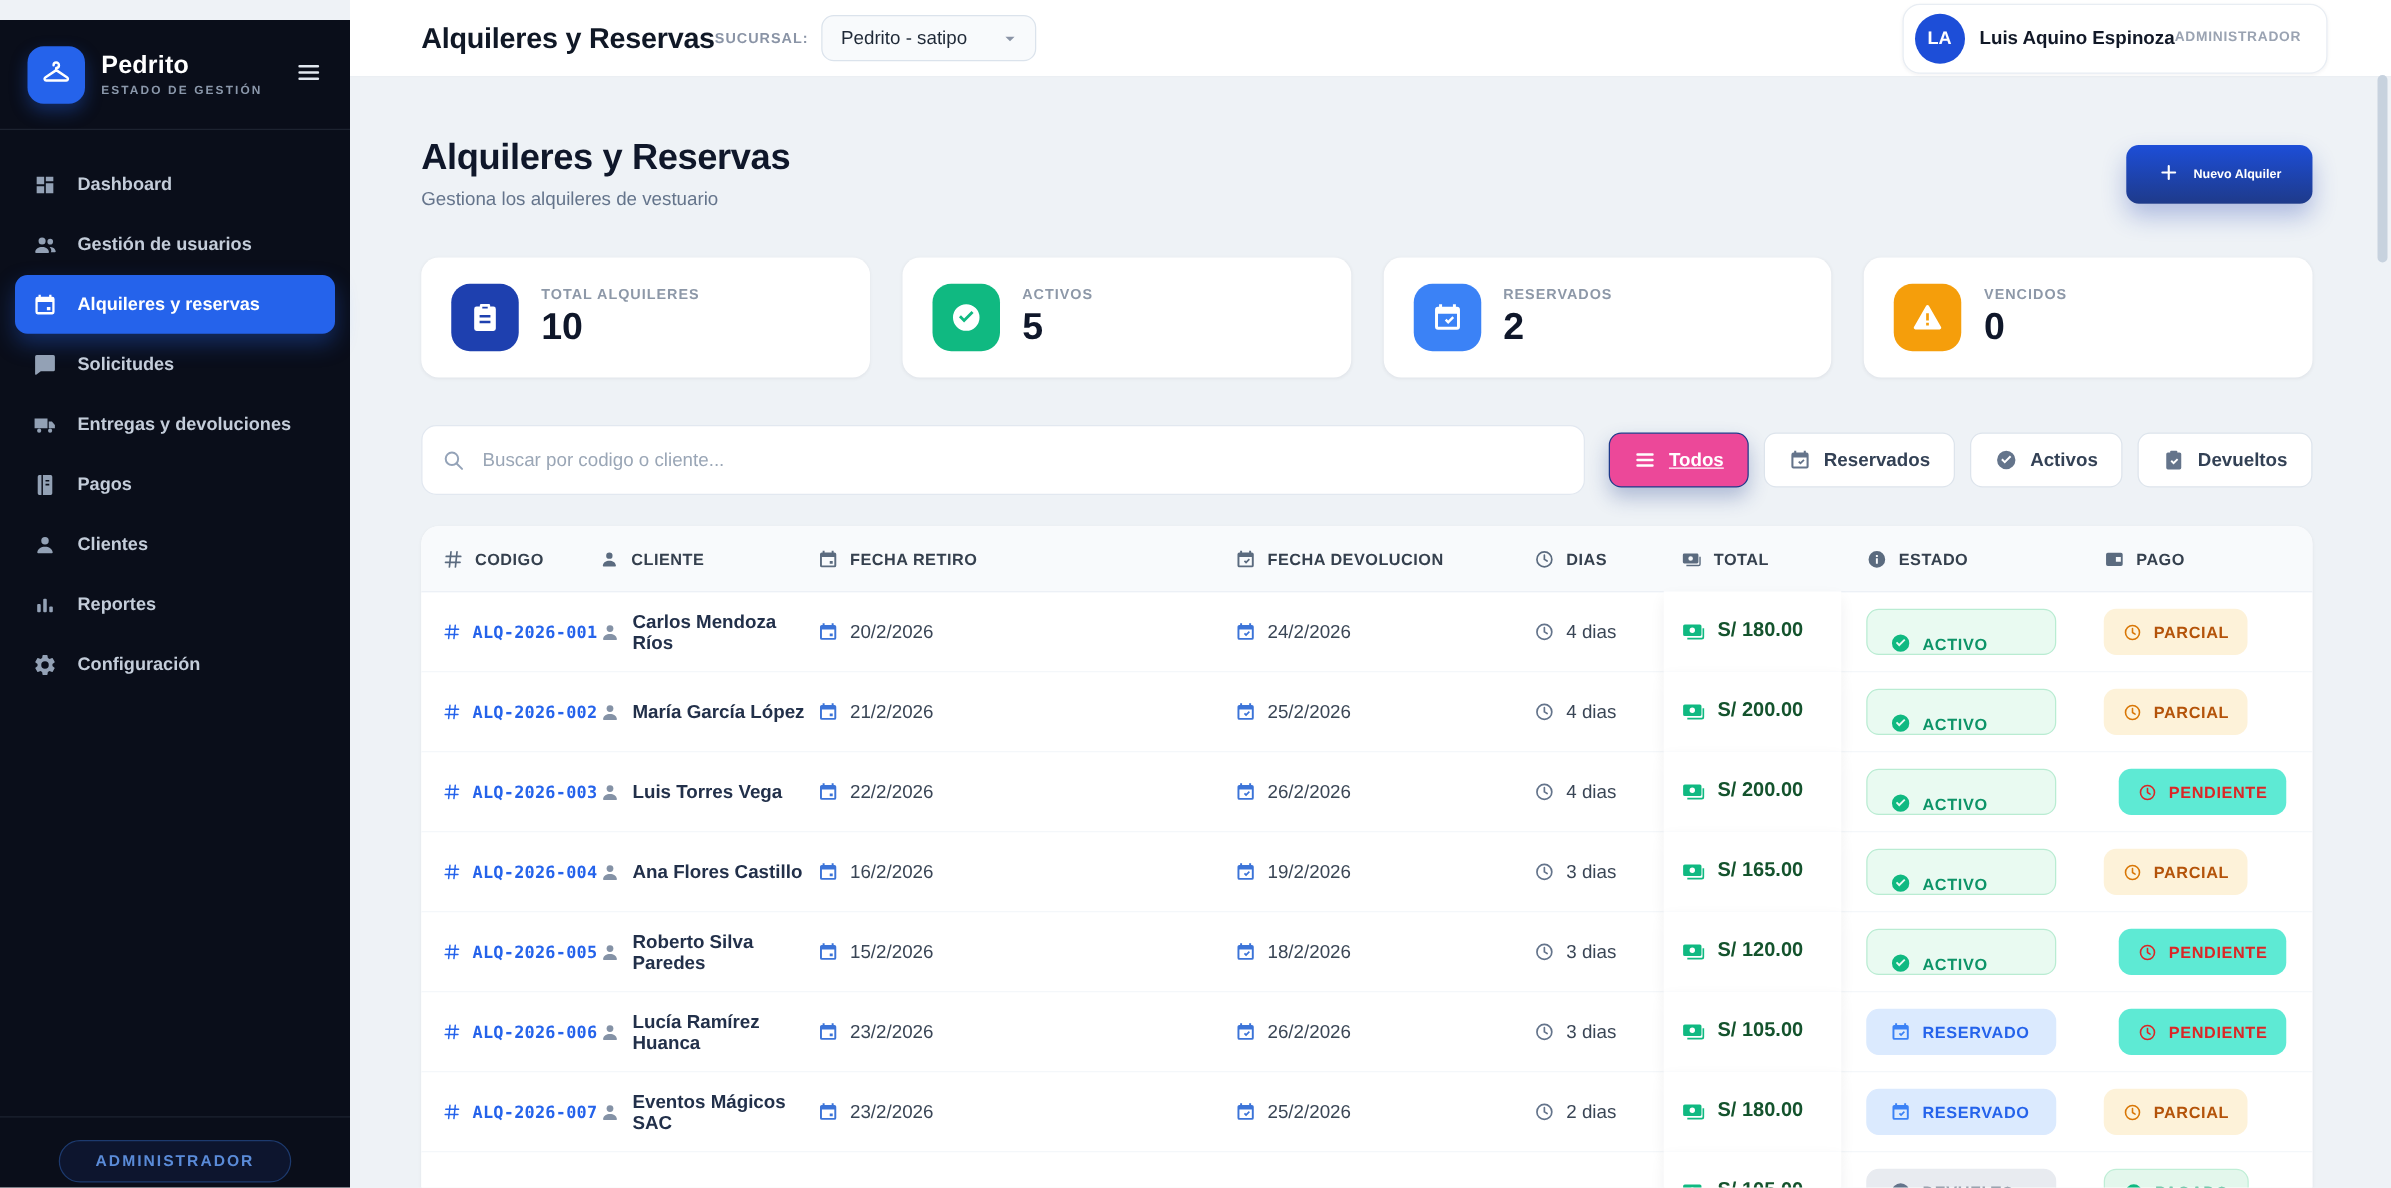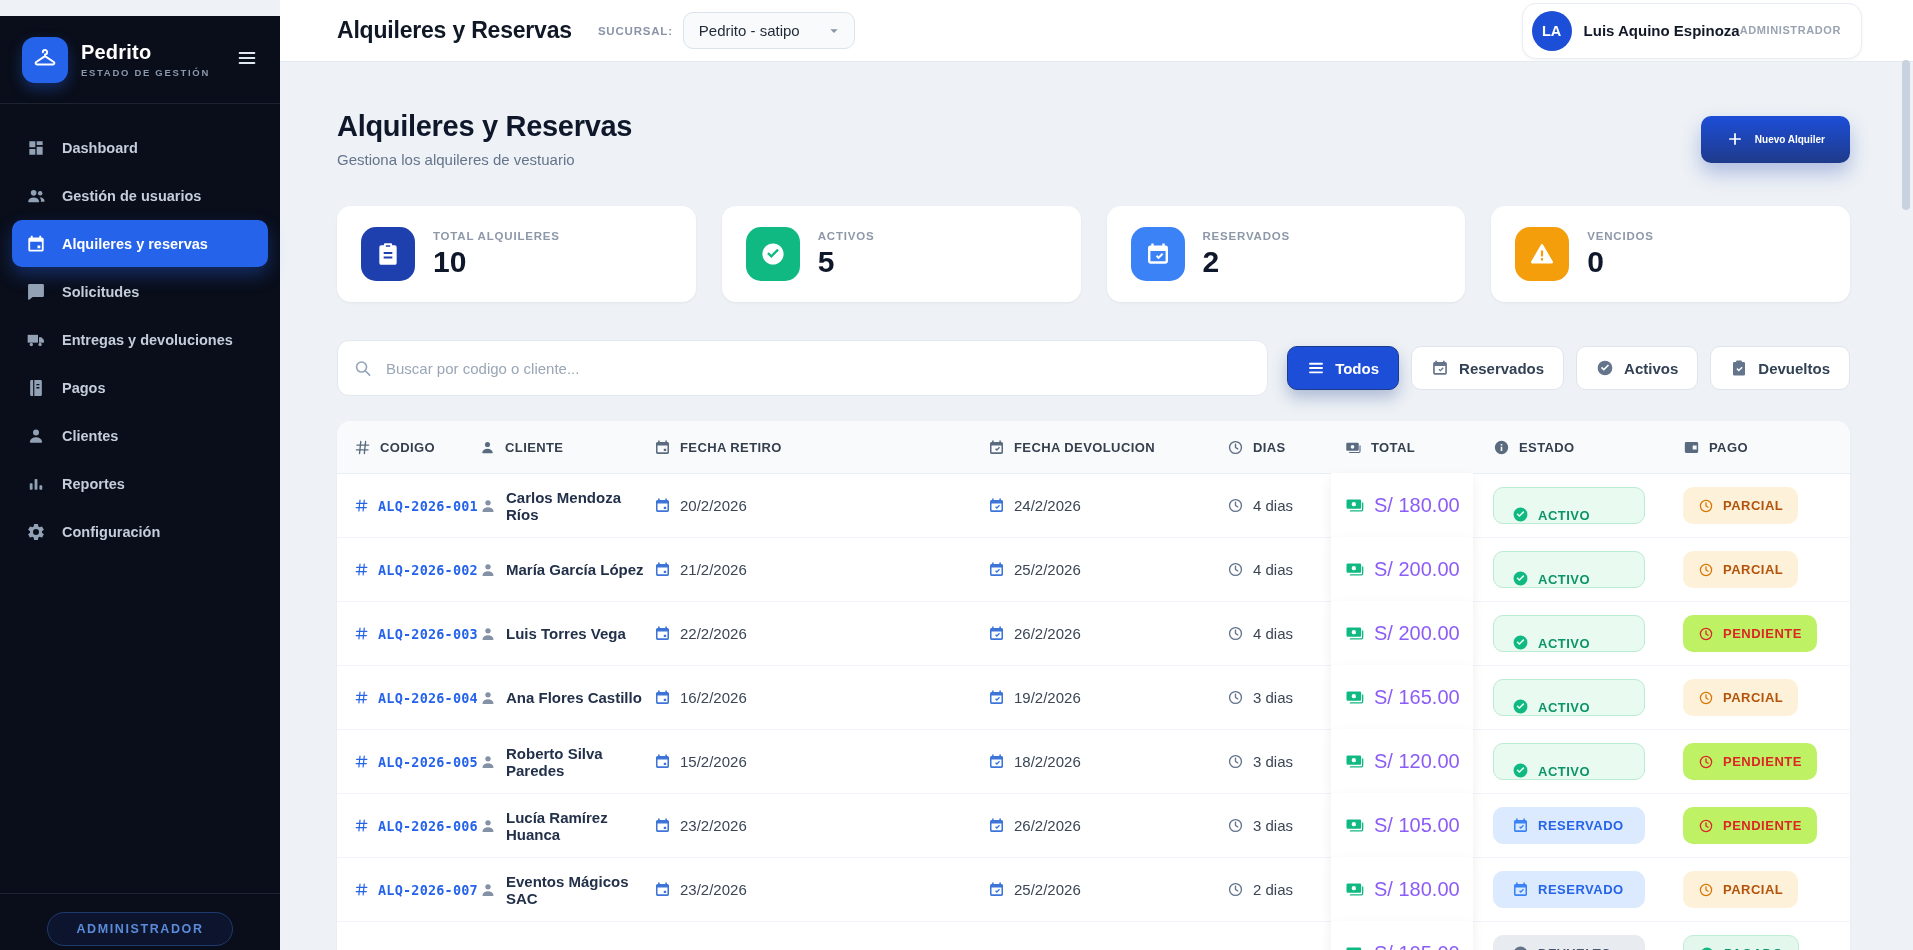--- a/index.html
+++ b/index.html
@@ -33,21 +33,21 @@
   .role-pill { padding:9px 28px; border-radius:999px; border:1.5px solid #1d3a6e;
                background:rgba(30,58,138,.18); color:#5a8bd8; font-size:12.5px; font-weight:800;
                letter-spacing:1.6px; }
 
   
   .main { flex:1; display:flex; flex-direction:column; position:relative; min-width:0; }
 
   .topbar { height:62px; background:#fff; border-bottom:1px solid #e5eaf0; display:flex;
             align-items:center; padding:0 51px 0 57px; flex:0 0 62px; }
   .topbar h1 { font-size:23px; font-weight:800; color:#101826; letter-spacing:-.2px; }
-  .branch { display:flex; align-items:center; margin-left:26px; gap:10px; }
+  .branch { display:flex; align-items:center; gap:10px; }
   .branch-label { font-size:11.5px; font-weight:700; letter-spacing:.8px; color:#8a94a6; }
   .branch-select { display:flex; align-items:center; gap:26px; background:#f8fafc;
                    border:1px solid #dbe3ec; border-radius:10px; padding:9px 12px 9px 15px;
                    font-size:15px; color:#1f2937; font-family:inherit; cursor:pointer; }
   .branch-select .chev { color:#8a94a6; display:flex; }
   .spacer { flex:1; }
   .user-chip { display:flex; align-items:center; gap:12px; background:#fff; border:1px solid #e8edf3;
                border-radius:14px; padding:7px 20px 7px 9px; cursor:pointer;
                box-shadow:0 1px 3px rgba(15,23,42,.05); font-family:inherit; }
   .avatar { width:40px; height:40px; border-radius:50%; background:#1d4ed8; color:#fff;
@@ -77,22 +77,22 @@
   .toolbar { display:flex; align-items:center; gap:12px; margin-top:38px; }
   .search { flex:1; position:relative; margin-right:7px; }
   .search .ic { position:absolute; left:16px; top:50%; transform:translateY(-50%); color:#94a3b8; display:flex; }
   .search input { width:100%; height:56px; border:1px solid #e2e8f0; border-radius:12px; background:#fff;
                   padding:0 18px 0 48px; font-size:15px; font-family:inherit; color:#334155; outline:none; }
   .search input::placeholder { color:#9aa6b6; }
   .filter-btn { display:flex; align-items:center; gap:10px; height:44px; padding:0 19px; border-radius:10px;
                 background:#fff; border:1px solid #dde4ec; font-size:15px; font-weight:700; color:#334155;
                 font-family:inherit; cursor:pointer; }
   .filter-btn .ic { color:#64748b; display:flex; }
-  .filter-btn.active { background:#1d4ed8; border-color:#1e3a8a; color:#fff;
-                       box-shadow:0 8px 16px rgba(30,58,138,.30); }
+  .filter-btn.active { background:#ec4899; border-color:#1e3a8a; color:#fff;
+                       box-shadow:0 8px 16px rgba(30,58,138,.30);text-decoration:underline; }
   .filter-btn.active .ic { color:#fff; }
 
   
   .table-card { margin-top:25px; background:#fff; border-radius:14px 14px 0 0;
                 box-shadow:0 1px 3px rgba(15,23,42,.05); overflow:hidden; }
   .trow { display:grid; grid-template-columns:125px 175px 334px 239px 118px 148px 190px 1fr;
           padding-left:17px; align-items:center; }
   .thead { background:#f8fafc; border-bottom:1px solid #e8edf3; height:53px; }
   .th { display:flex; align-items:center; gap:9px; font-size:13px; font-weight:800; letter-spacing:.4px;
         color:#35404e; }
@@ -107,35 +107,35 @@
   .date-ic { color:#3c74d8; display:flex; }
   .date-txt { font-size:15px; color:#3a4656; }
   .clock-ic { color:#64748b; display:flex; }
   .days-txt { font-size:15px; color:#3a4656; }
 
   .cell.total-cell { align-self:stretch; padding:0; }
   .total-box { display:flex; align-items:center; gap:9px; width:142px; margin-left:-14px; padding-left:14px;
                background:#fff; height:calc(100% + 2px); position:relative; z-index:1;
                border-bottom:1px solid #e7edf4; box-shadow:0 5px 12px rgba(15,23,42,.07); }
   .money-ic { color:#10b981; display:flex; }
-  .total-txt { font-size:20px; font-weight:400; color:#8b5cf6; }
+  .total-txt { font-size:16px; font-weight:700; color:#14532d; }
 
   .pill { display:inline-flex; align-items:center; gap:9px; height:37px; border-radius:10px;
           font-size:13px; font-weight:800; letter-spacing:.5px; padding:0 15px; white-space:nowrap; }
   .pill .ic { display:flex; }
   .pill-estado { min-width:152px; padding:0 18px; }
   .pill-activo    { background:#e9faf1; border:1px solid #b9ecd2; color:#0d9468;align-items:flex-end; }
   .pill-activo .ic { color:#10b981; }
   .pill-reservado { background:#dbeafe; border:1px solid #dbeafe; color:#2563eb; }
   .pill-reservado .ic { color:#3b82f6; }
   .pill-devuelto  { background:#e8ebf0; border:1px solid #e8ebf0; color:#475569; }
   .pill-devuelto .ic { color:#64748b; }
   .pill-parcial   { background:#fdf2d9; color:#b45309; }
   .pill-parcial .ic { color:#d97706; }
-  .pill-pendiente { background:#bef264; color:#dc2626; }
+  .pill-pendiente { background:#5eead4; color:#dc2626;margin-left:12px; }
   .pill-pendiente .ic { color:#dc2626; }
   .pill-pagado    { background:#e3f7ec; border:1px solid #bfeeD6; color:#059669; }
   .pill-pagado .ic { color:#10b981; }
 
   .scroll-thumb { position:absolute; right:3px; top:60px; width:8px; height:150px; border-radius:4px;
                   background:#c7d2de; }
 </style>
 </head>
 <body>
 

